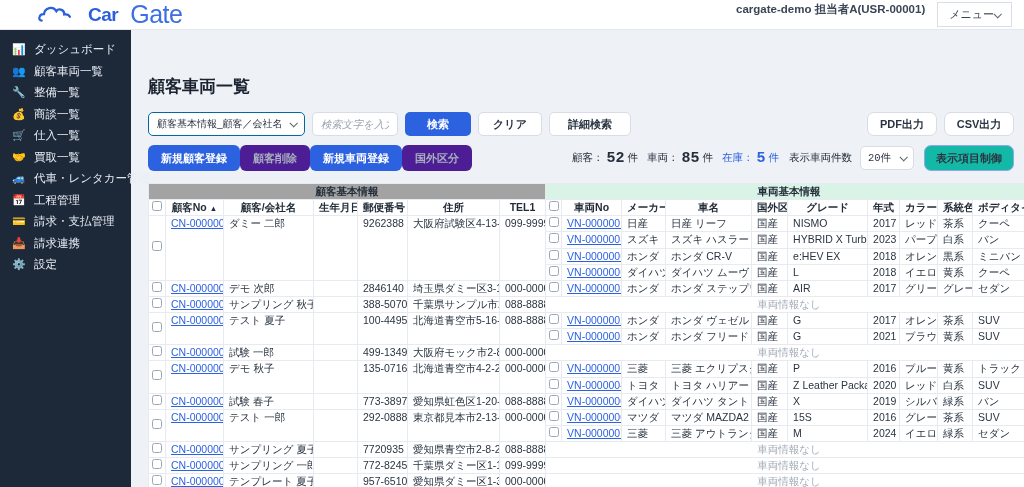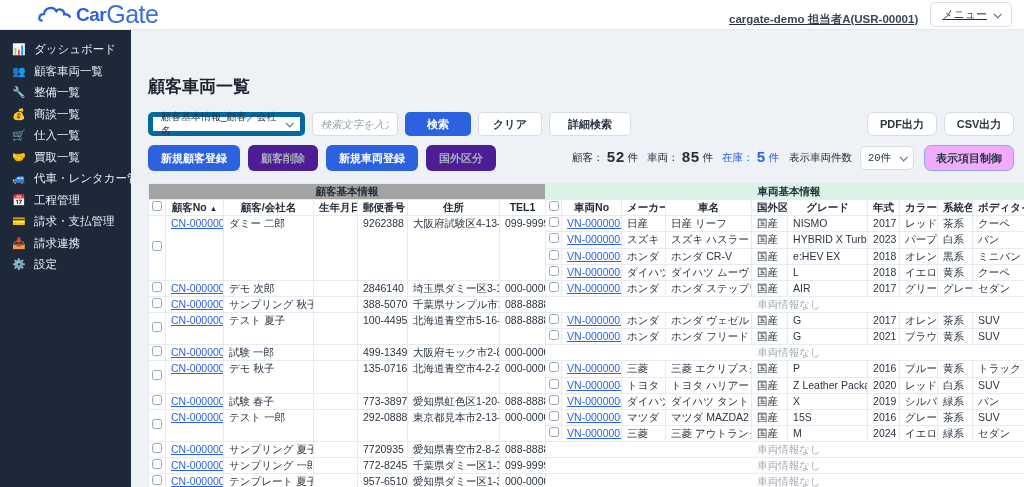--- a/index.html
+++ b/index.html
@@ -1,58 +1,58 @@
 <!DOCTYPE html>
 <html><head>
 <meta charset="utf-8">
 <style>
   * { box-sizing: border-box; margin: 0; padding: 0; }
   html, body { width: 1024px; height: 487px; overflow: hidden; }
   body { font-family: "Liberation Sans", "DejaVu Sans", sans-serif; background: #eef1f5; color: #26303c; }
 
   
   .topbar { height: 30px; background: #fff; border-bottom: 1px solid #e4e8ee; display: flex; align-items: center; justify-content: space-between; padding: 0 12px 0 38px; position: relative; z-index: 2; }
-  .brand { display: flex; align-items: center; gap: 0; }
+  .brand { display: flex; align-items: center; gap: 12px; }
   .brand svg { margin-right: 2px; }
   .brand-car { font-size: 19px; font-weight: 800; color: #2c5fdd; letter-spacing: -0.5px; }
   .brand-gate { font-size: 25px; font-weight: 500; color: #3d6fe2; letter-spacing: -0.5px; }
-  .topbar-right { display: flex; align-items: flex-end; gap: 12px; text-decoration: underline; }
+  .topbar-right { display: flex; align-items: flex-start; gap: 12px; }
   .user-name { font-size: 11.5px; font-weight: 700; color: #3a4656; }
-  .menu-btn { border: 1px solid #d8dee6; border-radius: 5px; background: #fff; padding: 4px 11px; font-size: 11px; color: #3a4656; display: inline-flex; align-items: center; gap: 7px; cursor: pointer; font-family: inherit; }
+  .menu-btn { border: 1px solid #d8dee6; border-radius: 0; background: #fff; padding: 4px 11px; font-size: 11px; color: #3a4656; display: inline-flex; align-items: center; cursor: pointer; font-family: inherit; }
   .chev { width: 6px; height: 6px; border-right: 1.5px solid #5b6673; border-bottom: 1.5px solid #5b6673; transform: rotate(45deg) translateY(-1px); display: inline-block; }
 
   
   .layout { display: flex; height: 457px; }
   .sidebar { width: 131px; flex: none; background: #1d2838; padding-top: 9px; }
   .side-item { display: flex; align-items: center; gap: 7px; padding: 5px 12px; color: #e8edf5; font-size: 11.5px; white-space: nowrap; cursor: pointer; line-height: 1.0; }
   .side-item .side-icon { width: 15px; font-size: 11px; flex: none; text-align: center; }
   .main { flex: 1; overflow: hidden; padding: 0 10px 0 17px; }
 
   
   .page-title { font-size: 17px; font-weight: 800; color: #1b2330; margin-top: 45px; }
   .filter-row { display: flex; align-items: center; gap: 7px; margin-top: 14px; }
-  .field-select { width: 157px; height: 24px; background: #fff; border: 5px solid #0369a1; border-radius: 5px; display: flex; align-items: center; justify-content: space-between; padding: 0 8px; font-size: 10px; color: #2a3442; cursor: pointer; }
+  .field-select { width: 157px; height: 24px; background: #fff; border: 1px solid #0369a1; border-radius: 5px; display: flex; align-items: center; justify-content: space-between; padding: 0 8px; font-size: 10px; color: #2a3442; cursor: pointer; }
   .search-input { width: 86px; height: 24px; background: #fff; border: 1px solid #d7dde6; border-radius: 5px; padding: 0 8px; font-size: 10.5px; color: #2a3442; font-family: inherit; }
   .search-input::placeholder { color: #9aa3b0; font-style: italic; }
   .btn { height: 24px; border-radius: 5px; font-size: 11px; font-weight: 700; display: inline-flex; align-items: center; justify-content: center; border: none; cursor: pointer; font-family: inherit; }
   .btn-primary { background: #2c62e0; color: #fff; width: 66px; }
   .btn-outline { background: #fff; border: 1px solid #d7dde6; color: #2a3442; width: 64px; }
   .btn-outline.wide { width: 82px; }
   .spacer { flex: 1; }
   .export-btn { width: 70px; height: 24px; border-radius: 7px; font-weight: 700; }
 
-  .actions-row { display: flex; align-items: center; gap: 8px; margin-top: 9px; }
+  .actions-row { display: flex; align-items: center; margin-top: 9px; }
   .btn-action { height: 26px; border-radius: 6px; padding: 0 13px; font-size: 11px; font-weight: 700; }
   .btn-blue { background: #2c62e0; color: #fff; }
   .btn-disabled { background: #4c1d95; color: #a8b0bc; cursor: default; }
   .summary { margin-left: auto; display: flex; align-items: center; gap: 3px; font-size: 10.5px; color: #242e3a; white-space: nowrap; font-family: Liberation Mono, monospace; }
   .count-num { font-size: 15px; font-weight: 800; }
   .stock { color: #2c62e0; }
   .pagesize-select { width: 54px; height: 24px; background: #fff; border: 1px solid #d7dde6; border-radius: 5px; display: flex; align-items: center; justify-content: space-between; padding: 0 7px; font-size: 10.5px; color: #2a3442; margin-left: 5px; cursor: pointer; }
-  .colctl-btn { height: 26px; border: 1px solid #8fa8ec; border-radius: 7px; background: #f0abfc; font-size: 11px; font-weight: 700; color: #2a3442; padding: 0 11px; margin-left: 7px; cursor: pointer; font-family: inherit; }
+  .colctl-btn { height: 26px; border: 1px solid #8fa8ec; border-radius: 7px; background: #14b8a6; font-size: 11px; font-weight: 700; color: #2a3442; padding: 0 11px; margin-left: 7px; cursor: pointer; font-family: inherit; }
 
   
   .table-wrap { margin-top: 12px; width: 876px; overflow: hidden; }
   table { border-collapse: collapse; table-layout: fixed; width: 884px; background: #fff; }
   th, td { border: 1px solid #e7eaf0; font-size: 10.5px; padding: 1px 5px; white-space: nowrap; overflow: hidden; height: 13px; line-height: 1.25; }
   thead th { font-weight: 700; text-align: center; color: #222c38; background: #fff; }
   th.grp-c { background: #a3a3a3; }
   th.grp-v { background: #d9f3e6; }
   tbody td { color: #2a3442; vertical-align: top; text-align: left; }
   td.cb-cell, th.cb-cell { vertical-align: middle; text-align: center; padding: 1px 2px; }

